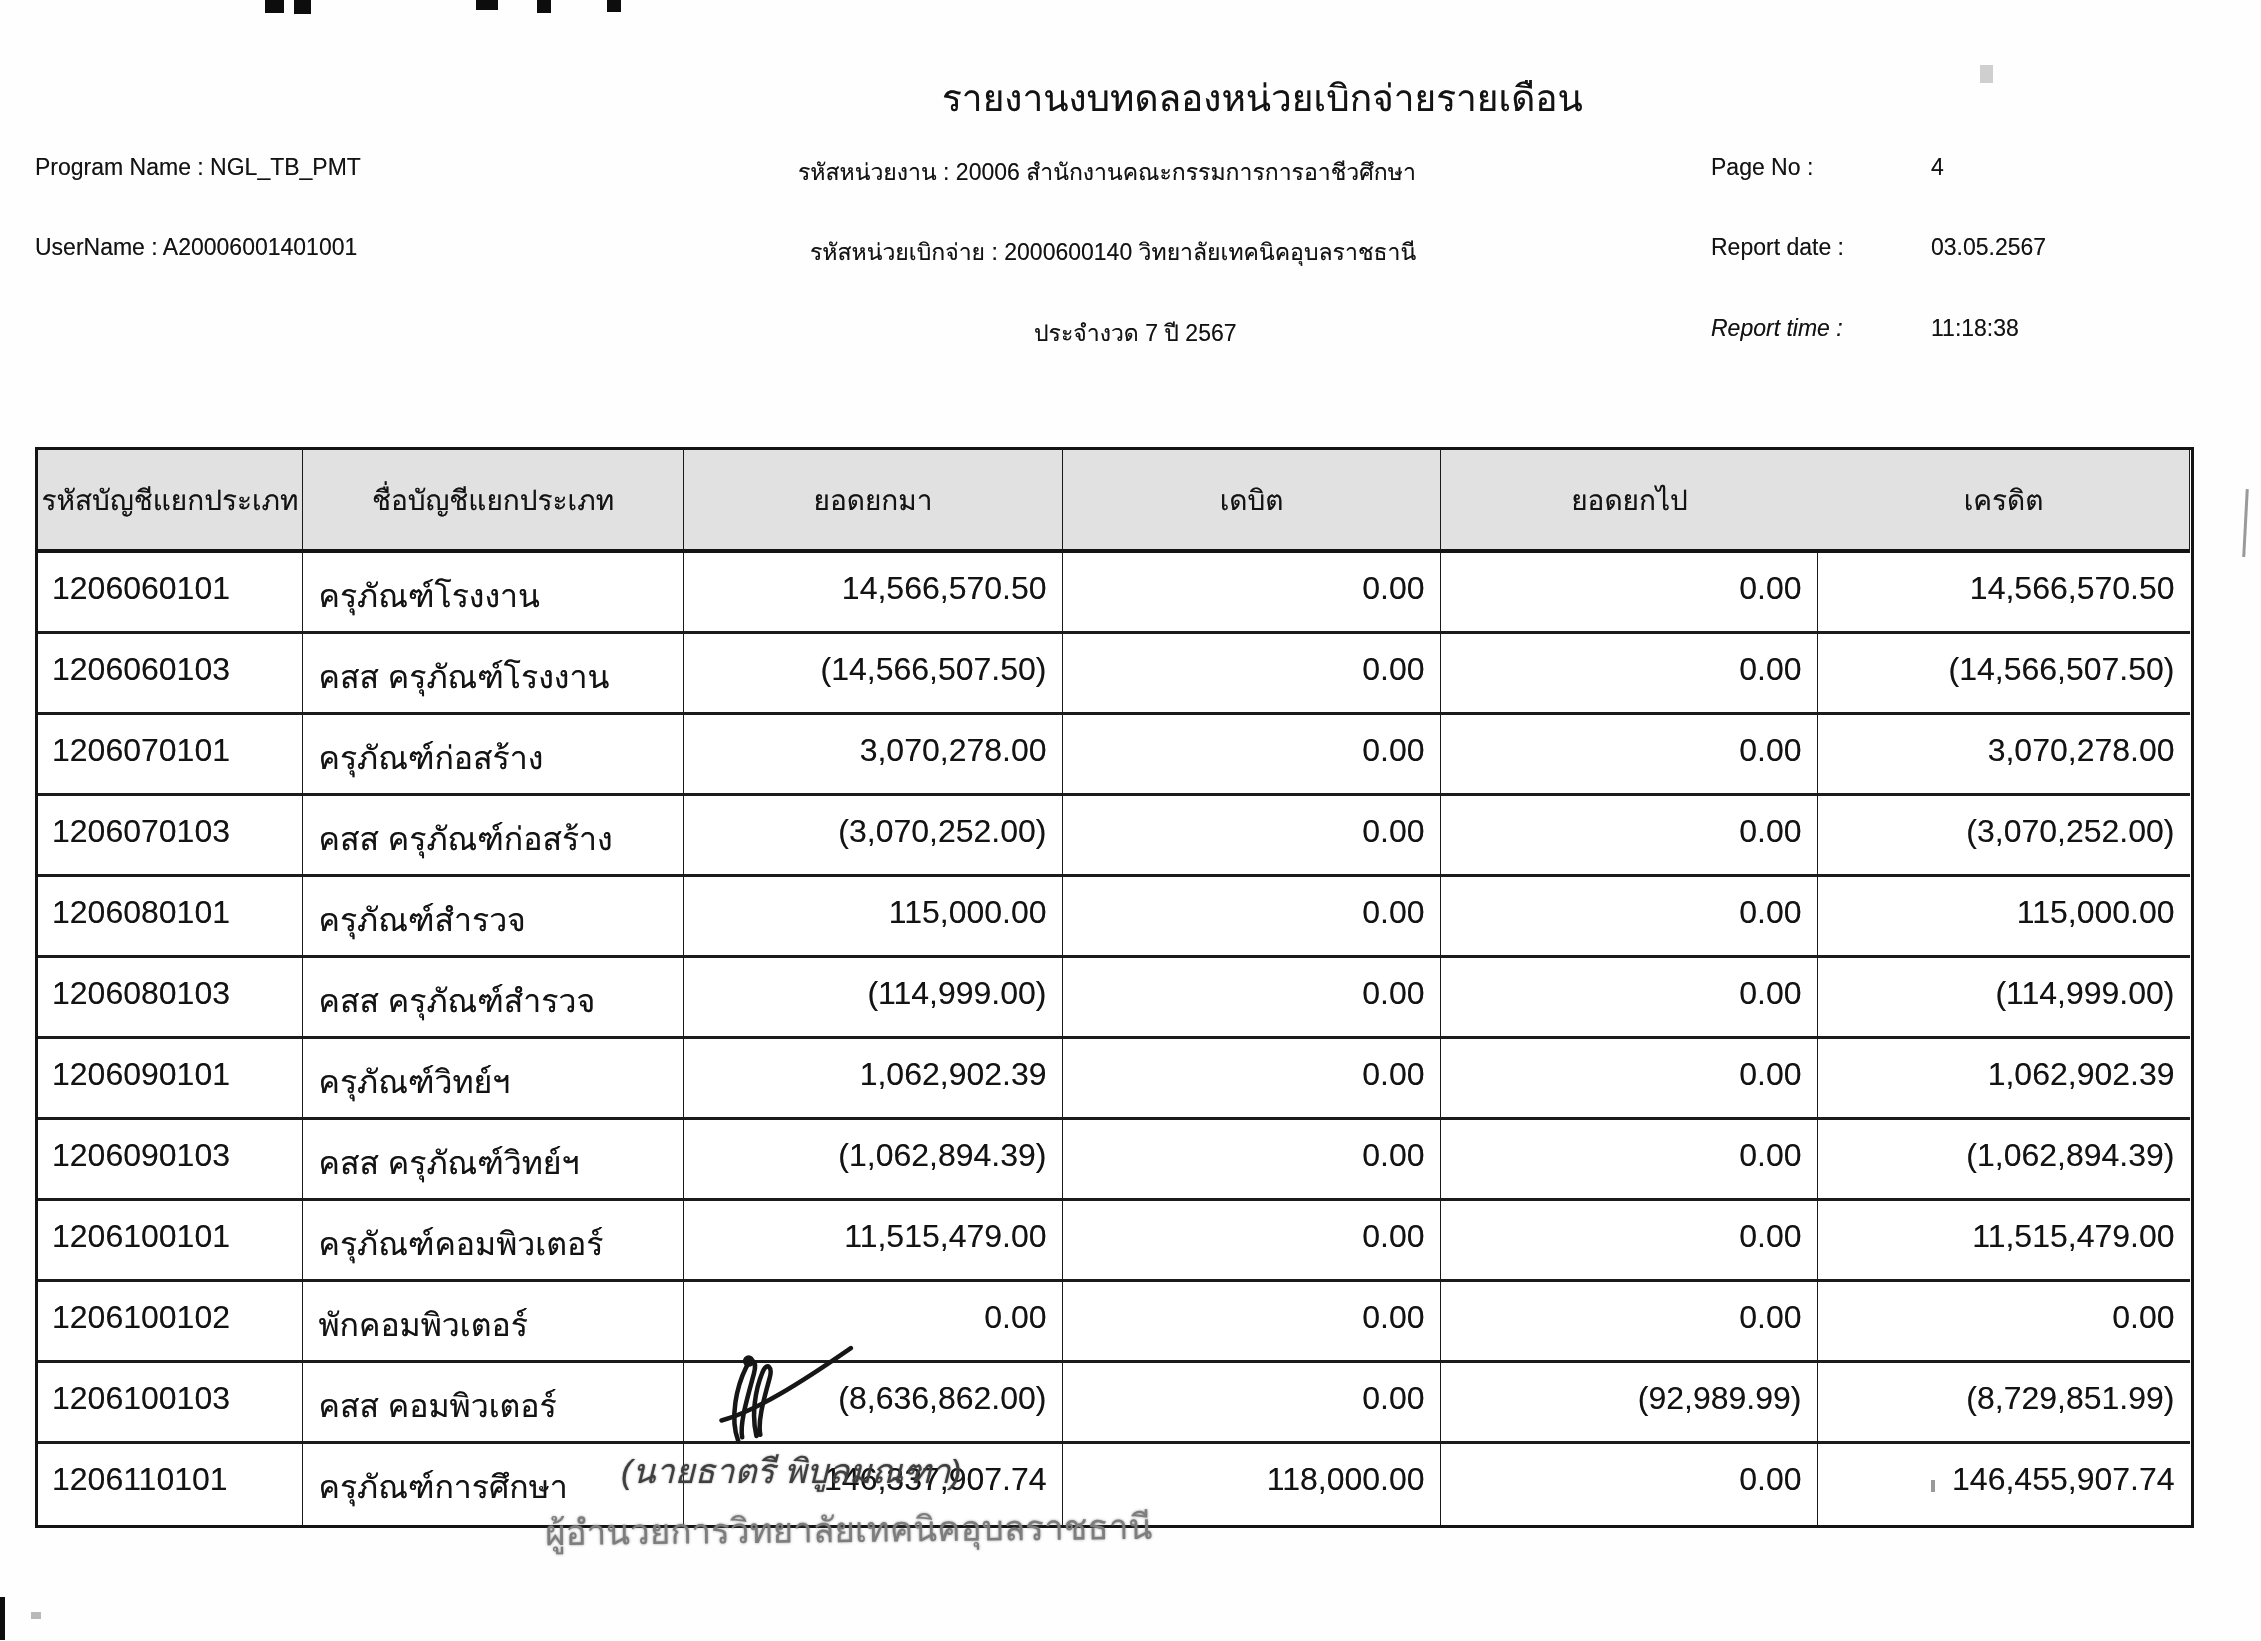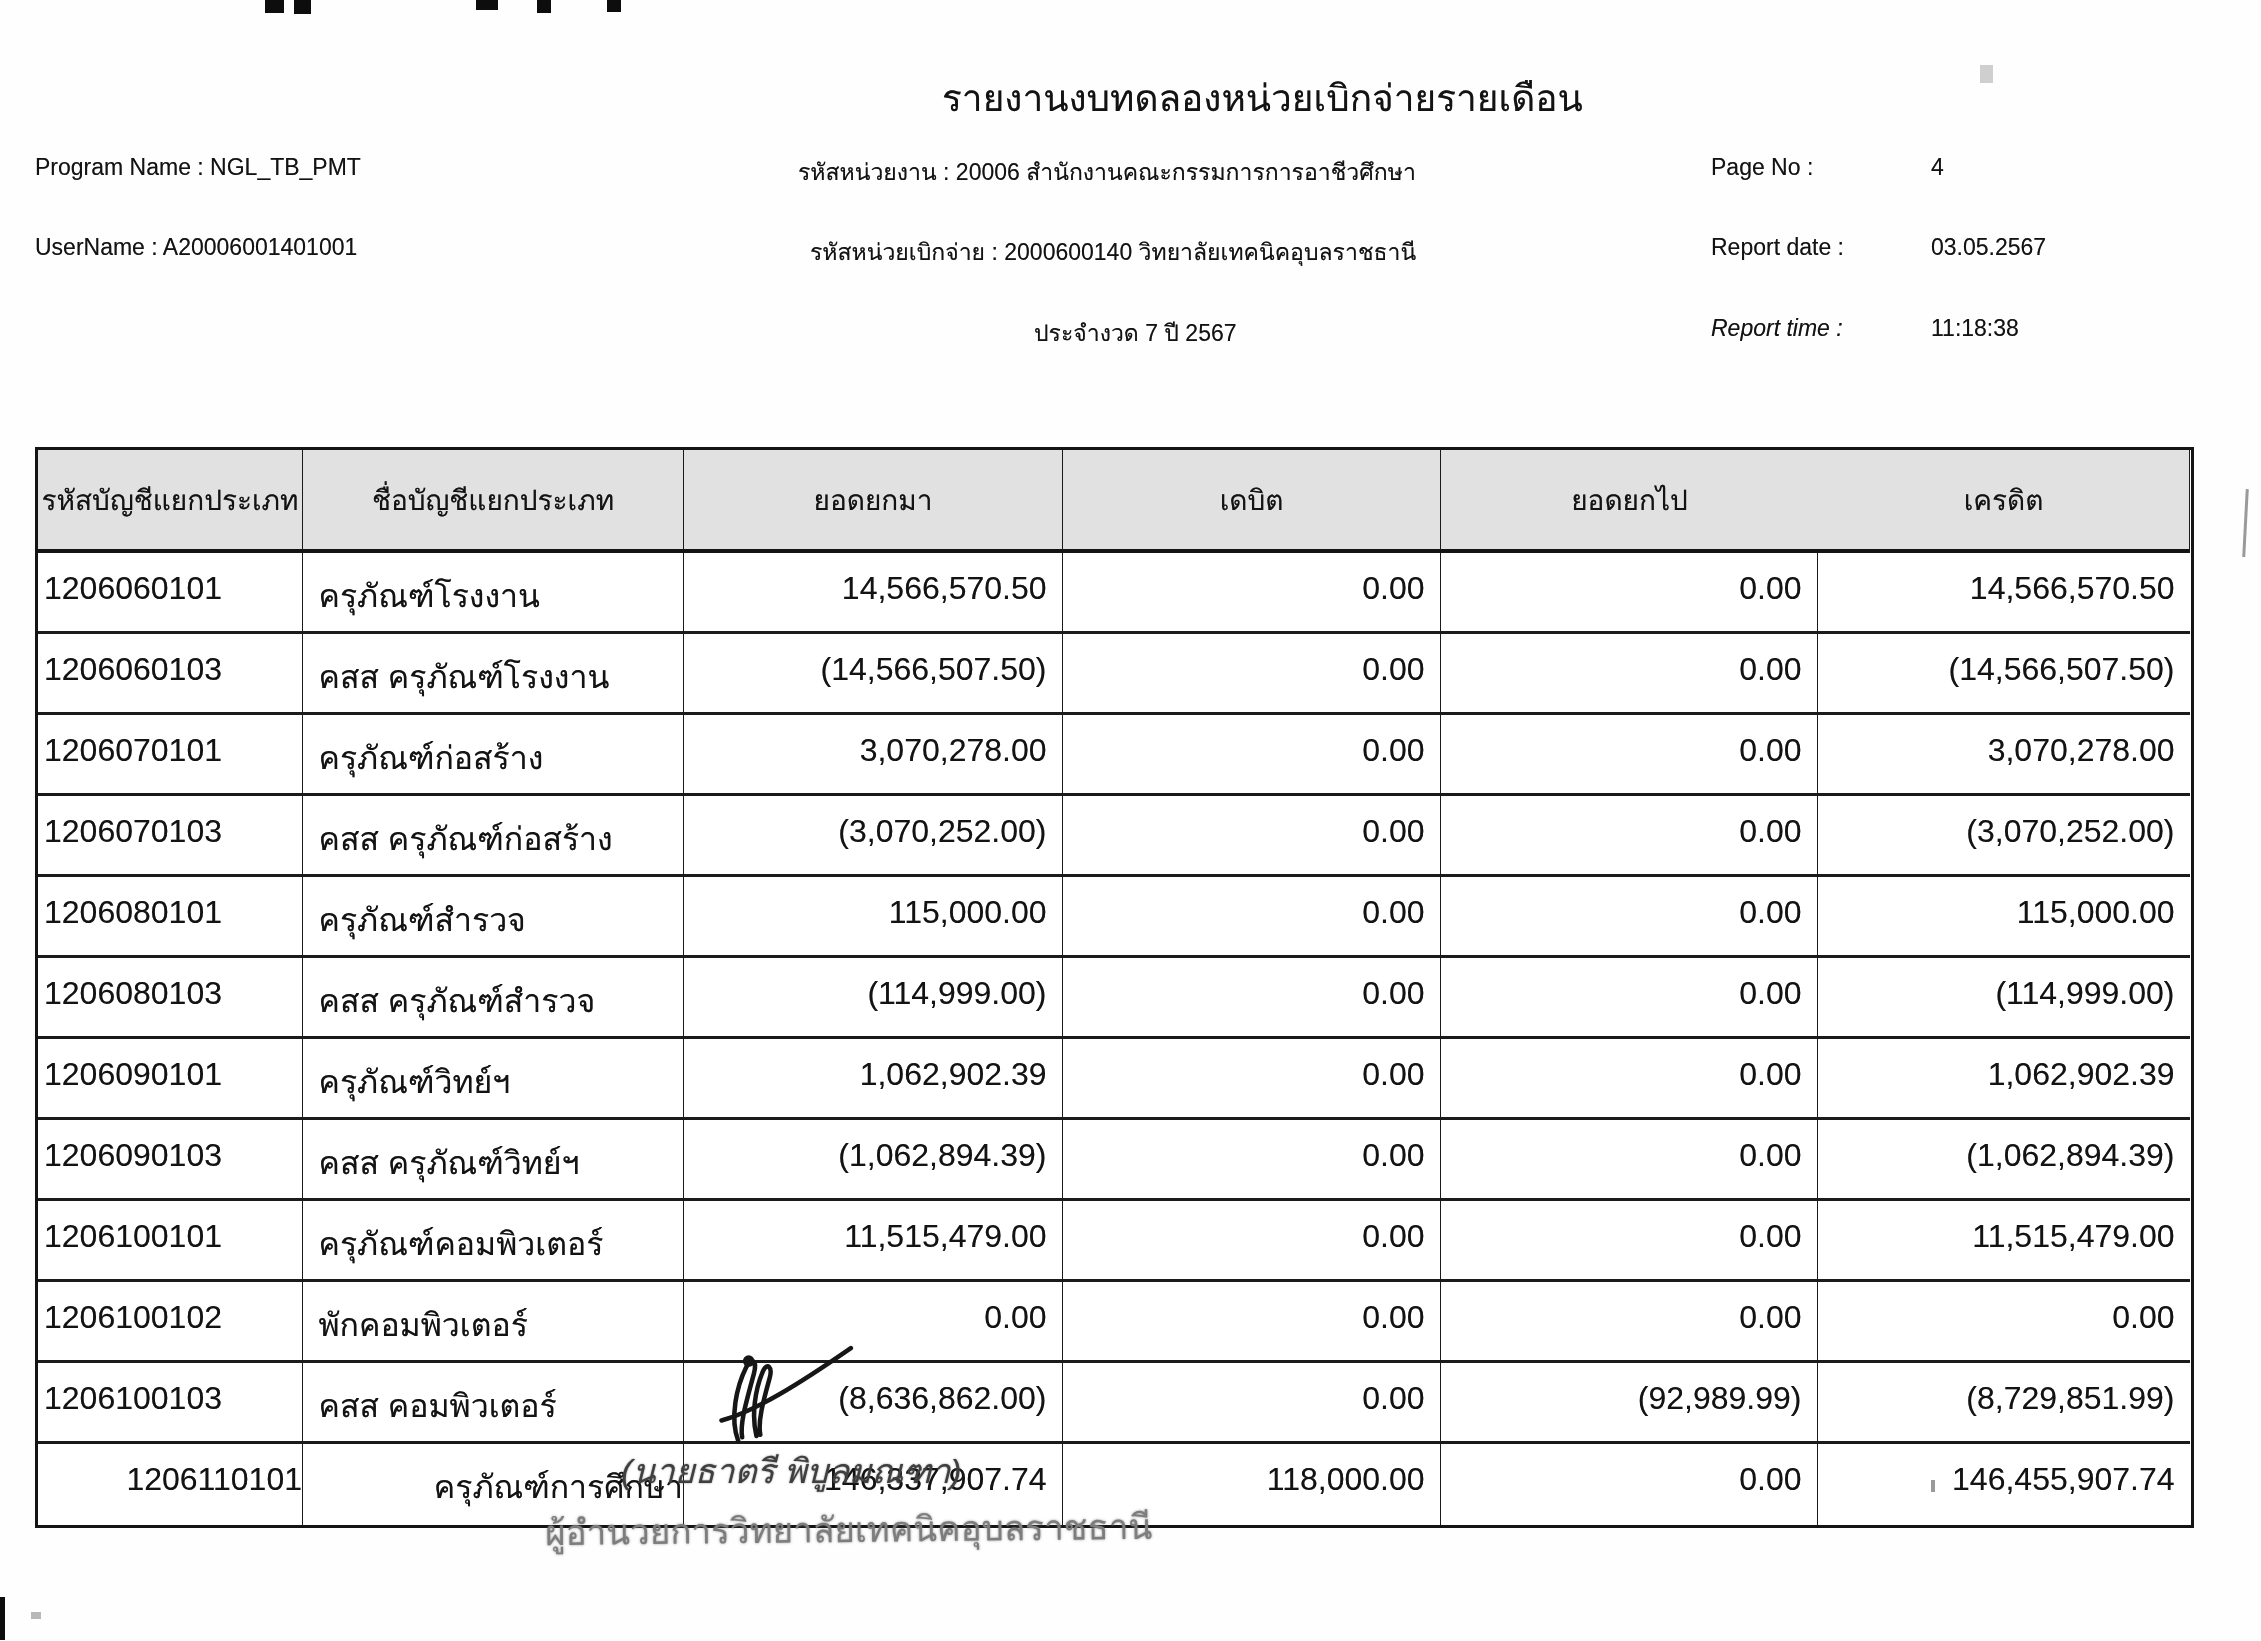--- a/index.html
+++ b/index.html
@@ -37,22 +37,22 @@
   }
   .td{
     height:81px;
     font-size:32px;
     padding-top:17px;
     border-right:1.9px solid #1a1a1a;
     border-bottom:3.2px solid #1b1b1b;
     overflow:visible;white-space:nowrap;
   }
   .last-col{border-right:none;}
-  .last-row{border-bottom:none;text-align:right;}
-  .code{padding-left:6px;}
+  .last-row{border-bottom:none;}
+  .code{padding-left:14px;}
   .name{padding-left:15.5px;}
   .num{text-align:right;padding-right:15.5px;}
   
   .stamp1{
     font-size:34px;color:var(--stamp_dark);
     text-shadow:0 0 1.9px rgba(60,60,60,.7);
     white-space:nowrap;z-index:6;font-style:italic;
   }
   .stamp2{
     font-size:35px;color:var(--stamp_light);

